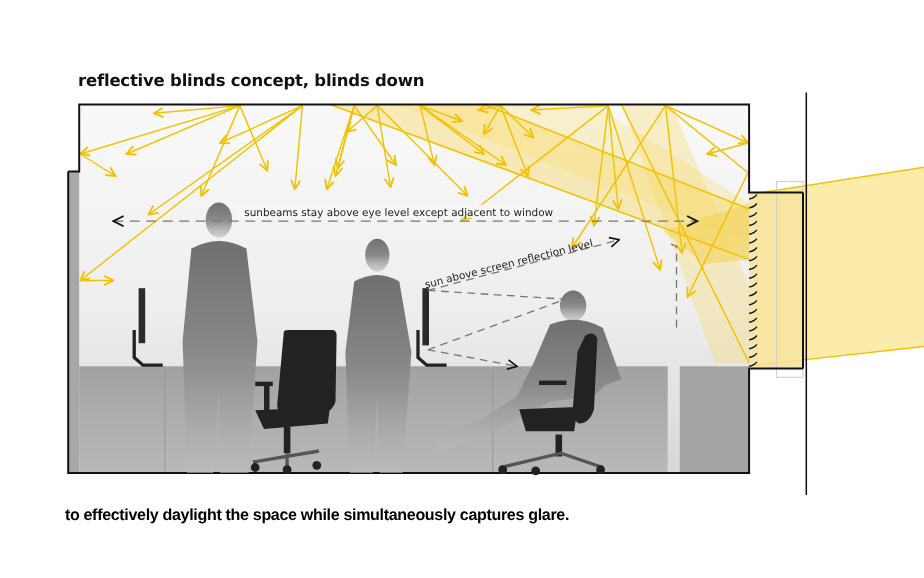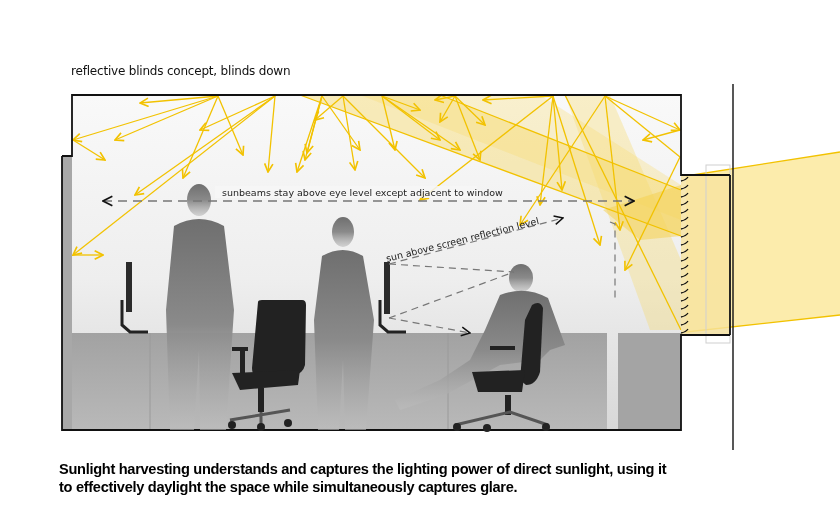--- a/index.html
+++ b/index.html
@@ -1,18 +1,18 @@
 <!DOCTYPE html>
 <html><head>
 <meta charset="utf-8">
 <style>
   html, body { margin:0; padding:0; background:#ffffff; }
   body { width:840px; height:525px; position:relative; overflow:hidden; font-family:"DejaVu Sans", sans-serif; }
   #diagram { position:absolute; left:0; top:0; width:840px; height:525px; }
-  .title { position:absolute; left:71px; top:64px; font-size:12px; color:#111; font-family:"DejaVu Sans", sans-serif; letter-spacing:-0.2px; }
+  .title { position:absolute; left:71px; top:64px; font-size:15px; color:#111; font-family:"DejaVu Sans", sans-serif; letter-spacing:-0.2px;font-weight:bold; }
   .caption { position:absolute; left:59px; top:460px; width:720px; font-family:"Liberation Sans", sans-serif; font-weight:bold; font-size:14.6px; line-height:18px; color:#000; letter-spacing:-0.3px; }
   .caption span { display:block; white-space:nowrap; }
   .lbl { font-family:"DejaVu Sans", sans-serif; font-size:9.5px; fill:#222; }
 </style>
 </head>
 <body>
 
 <div class="title">reflective blinds concept, blinds down</div>
 
 <svg id="diagram" viewBox="0 0 840 525" xmlns="http://www.w3.org/2000/svg">
@@ -205,15 +205,14 @@
   </g>
 
   <line x1="103" y1="201" x2="634" y2="201" stroke="#777" stroke-width="1.3" stroke-dasharray="9,6" marker-start="url(#ka)" marker-end="url(#ka)"></line>
 
   <rect x="215" y="186" width="262" height="12" fill="#f6f6f6" opacity="0.85"></rect>
   <text class="lbl" x="222" y="196">sunbeams stay above eye level except adjacent to window</text>
   <text class="lbl" x="387" y="262" transform="rotate(-14 387 262)">sun above screen reflection level</text>
 </svg>
 
 <div class="caption">
-  <span>Sunlight harvesting understands and captures the lighting power of direct sunlight, using it</span>
   <span>to effectively daylight the space while simultaneously captures glare.</span>
 </div>
 
 </body></html>

